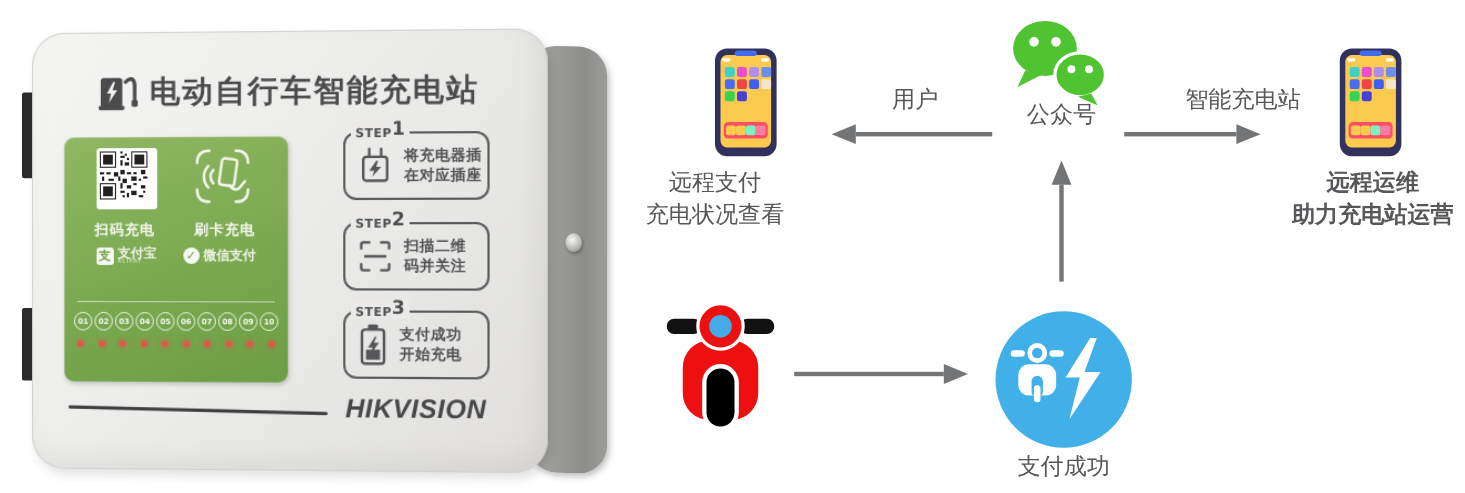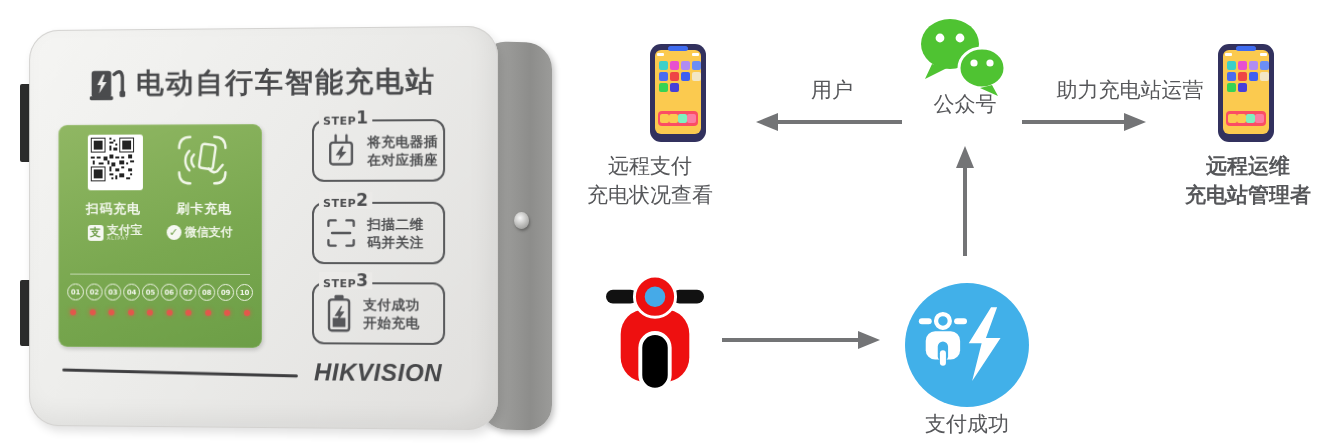--- a/index.html
+++ b/index.html
@@ -313,21 +313,21 @@
     <polygon points="16,50 9,65 31,54" fill="#4fc332"></polygon>
     <circle cx="24" cy="24" r="4.4" fill="#ffffff"></circle>
       <circle cx="44" cy="24" r="4.4" fill="#ffffff"></circle>
     <ellipse cx="66" cy="54" rx="23" ry="20" fill="#4fc332" stroke="#ffffff" stroke-width="3"></ellipse>
     <polygon points="76,71 82,82 64,74" fill="#4fc332"></polygon>
     <circle cx="58" cy="49" r="3.6" fill="#ffffff"></circle>
       <circle cx="74" cy="49" r="3.6" fill="#ffffff"></circle>
   </svg>
   <div class="dg-label" style="left:903px;top:90px;width:124px;">公众号</div>
 
-  <div class="dg-label" style="left:1048px;top:76px;width:164px;">助力充电站运营</div>
+  <div class="dg-label" style="left:1048px;top:76px;width:164px;">智能充电站</div>
   <div class="arrow-h" style="left:1022px;top:113px;width:124px;">
     <div class="arrow-line-h"></div>
       <div class="head-right"></div>
   </div>
 
   <div class="phone" style="left:1218px;top:44px;">
     <div class="phone-screen">
       <div class="phone-tick" style="left:2px;"></div>
         <div class="phone-tick" style="right:2px;"></div>
       <div class="apps">
@@ -347,21 +347,21 @@
           <i style="background:#fbca4f"></i>
           <i style="background:#7ef0c0"></i>
           <i style="background:#fb7da3"></i>
         </div>
     </div>
     <div class="phone-notch"></div>
     <div class="home-bar"></div>
   </div>
   <div class="dg-label" style="left:1164px;top:152px;width:168px;font-weight:bold;">
     <div>远程运维</div>
-    <div>充电站管理者</div>
+    <div>助力充电站运营</div>
   </div>
 
   <div class="arrow-v" style="left:956px;top:146px;height:110px;">
     <div class="head-up"></div>
       <div class="arrow-line-v"></div>
   </div>
 
   <svg style="position:absolute;left:606px;top:272px;" width="98" height="118" viewBox="0 0 100 120">
     <rect x="0" y="18" width="32" height="14" rx="7" fill="#111111"></rect>
     <rect x="68" y="18" width="32" height="14" rx="7" fill="#111111"></rect>

